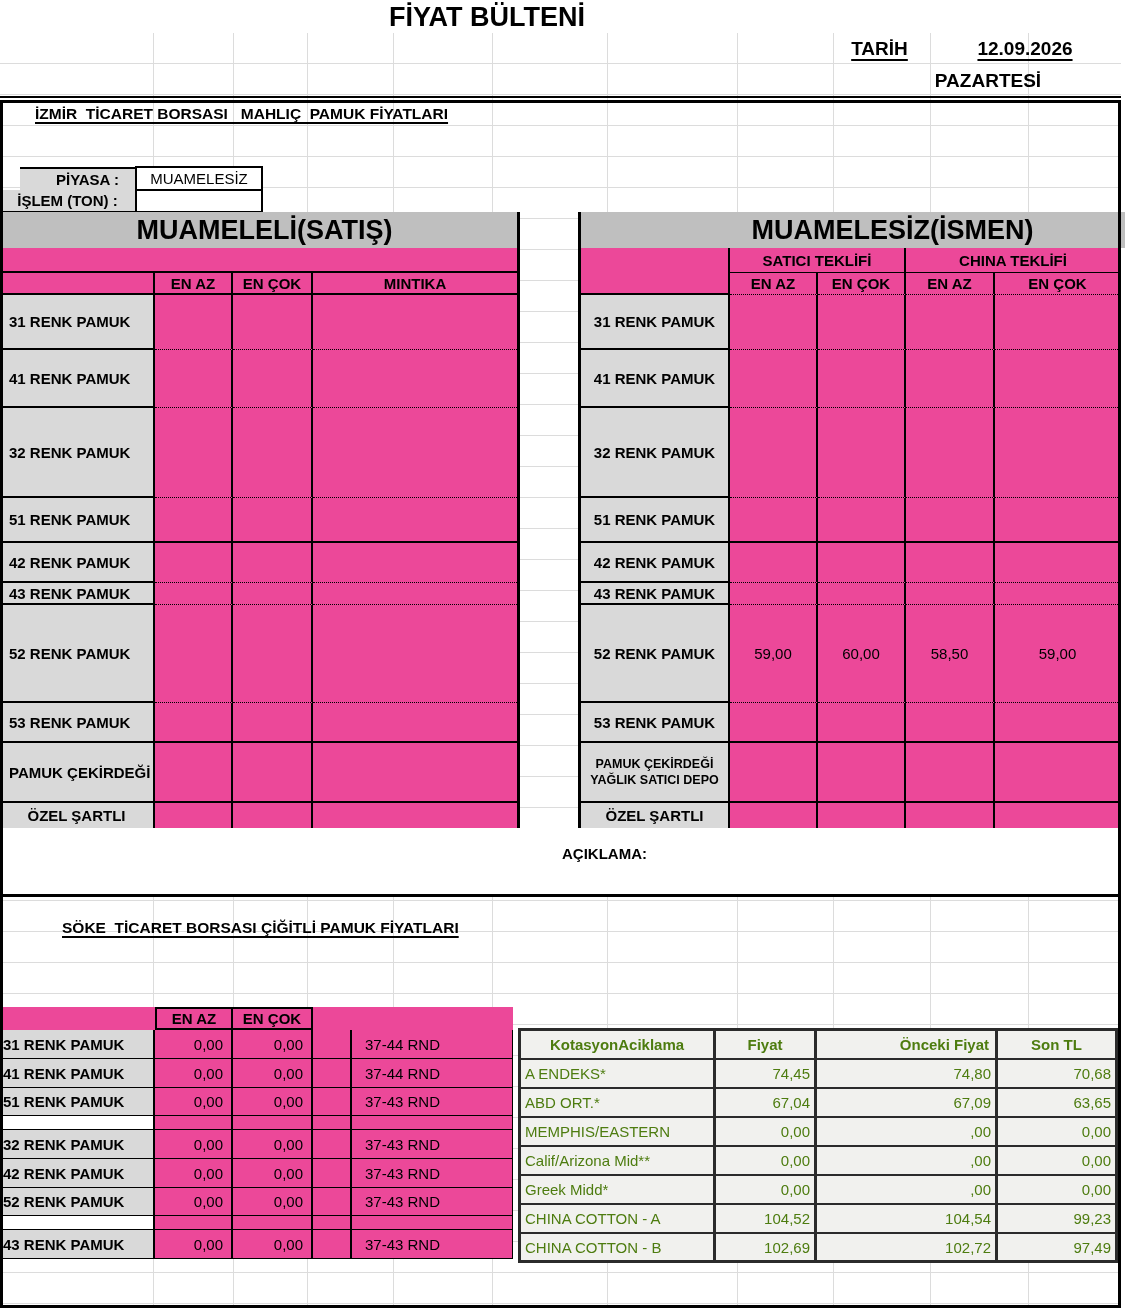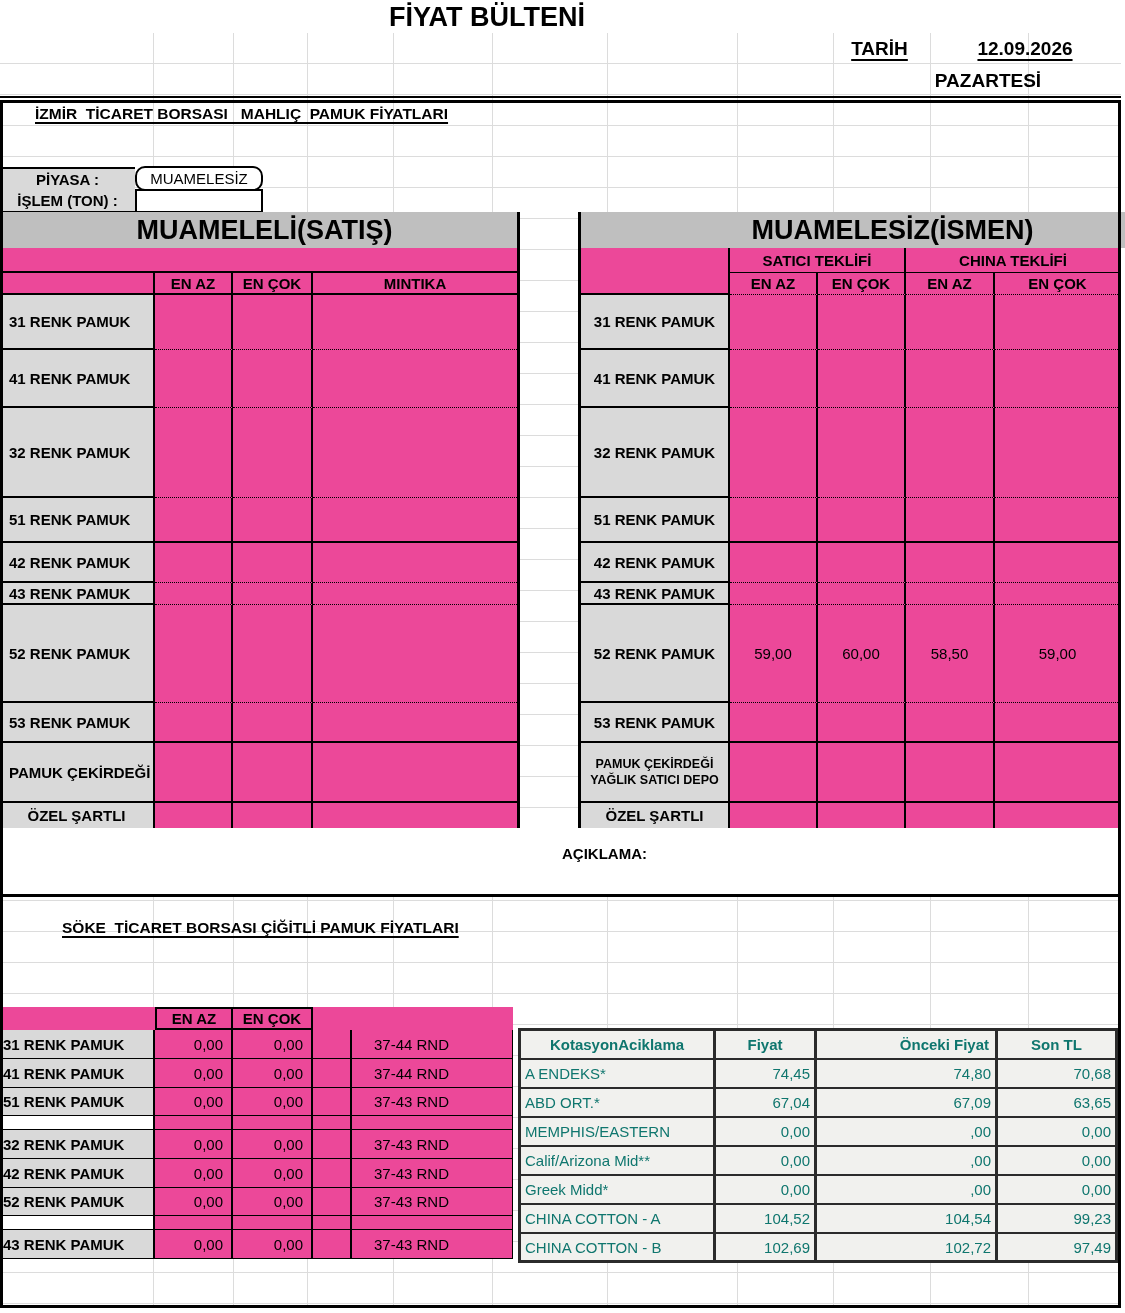--- a/index.html
+++ b/index.html
@@ -78,25 +78,25 @@
   #tblS{left:0;top:1007px;width:513px;height:252px;
         grid-template-columns:155px 78px 80px 39px 1fr;
         grid-template-rows:23px 29px 29px 28px 14px 29px 29px 28px 14px 1fr;}
   .shb{border:2px solid #000;border-left:none;display:flex;align-items:center;justify-content:center;font-weight:bold;}
   .shb.first{border-left:2px solid #000;}
   .slab{background:#d9d9d9;font-weight:bold;display:flex;align-items:center;padding-left:3px;
         border-right:2px solid #000;border-bottom:1px solid #000;}
   .sv{border-right:2px solid #000;border-bottom:1px solid #000;display:flex;align-items:center;
       justify-content:flex-end;padding-right:8px;}
   .sgap{border-right:2px solid #000;border-bottom:1px solid #000;}
-  .srnd{border-right:1px solid #000;border-bottom:1px solid #000;display:flex;align-items:center;padding-left:22px;}
+  .srnd{border-right:1px solid #000;border-bottom:1px solid #000;display:flex;align-items:center;padding-left:13px;}
   .swhite{background:#fff;border-right:2px solid #000;border-bottom:1px solid #000;}
 
   #tblK{left:518px;top:1028px;width:600px;height:235px;background:#f1f1ee;
-        border:3px solid #2b2b2b;color:#0f766e;
+        border:3px solid #2b2b2b;color:#4d7c0f;
         grid-template-columns:195px 101px 181px 1fr;
         grid-template-rows:29px 29px 29px 29px 29px 29px 29px 1fr;}
   .kh{font-weight:bold;display:flex;align-items:center;justify-content:center;
       border-right:3px solid #2b2b2b;border-bottom:2px solid #2b2b2b;}
   .kh.khr{justify-content:flex-end;padding-right:6px;}
   .kh.klast{border-right:none;}
   .kn{display:flex;align-items:center;padding-left:4px;border-right:3px solid #2b2b2b;border-bottom:2px solid #2b2b2b;}
   .kv{display:flex;align-items:center;justify-content:flex-end;padding-right:4px;
       border-right:3px solid #2b2b2b;border-bottom:2px solid #2b2b2b;}
   .kv.klast{border-right:none;}
@@ -113,22 +113,22 @@
   <div class="gridbg"></div>
   <div class="mask" style="left:0;top:828px;width:1121px;height:66px;"></div>
 
   <div class="abs title">FİYAT BÜLTENİ</div>
   <div class="abs tarih">TARİH</div>
   <div class="abs datev">12.09.2026</div>
   <div class="abs day">PAZARTESİ</div>
 
   <div class="abs sect-title" style="top:105px;left:35px;">İZMİR  TİCARET BORSASI   MAHLIÇ  PAMUK FİYATLARI</div>
 
-  <div class="abs ctr pl" style="top:167px;border-top:2px solid #000;">PİYASA :</div>
-  <div class="abs ctr pv" style="top:166px;height:25px;border-radius:10px;">MUAMELESİZ</div>
+  <div class="abs ctr pl" style="top:167px;border-top:2px solid #000;margin-left:20px;">PİYASA :</div>
+  <div class="abs ctr pv" style="top:166px;height:25px;">MUAMELESİZ</div>
   <div class="abs ctr pl" style="top:190px;border-bottom:2px solid #000;">İŞLEM (TON) :</div>
   <div class="abs ctr pv" style="top:189px;height:24px;"></div>
 
   <div class="abs ctr band" id="bandL">MUAMELELİ(SATIŞ)</div>
   <div class="abs ctr band" id="bandR">MUAMELESİZ(İSMEN)</div>
 
   <div class="tbl" id="tblL">
     <div class="full"></div>
     <div class="h hc0"></div>
     <div class="h hbx">EN AZ</div>

